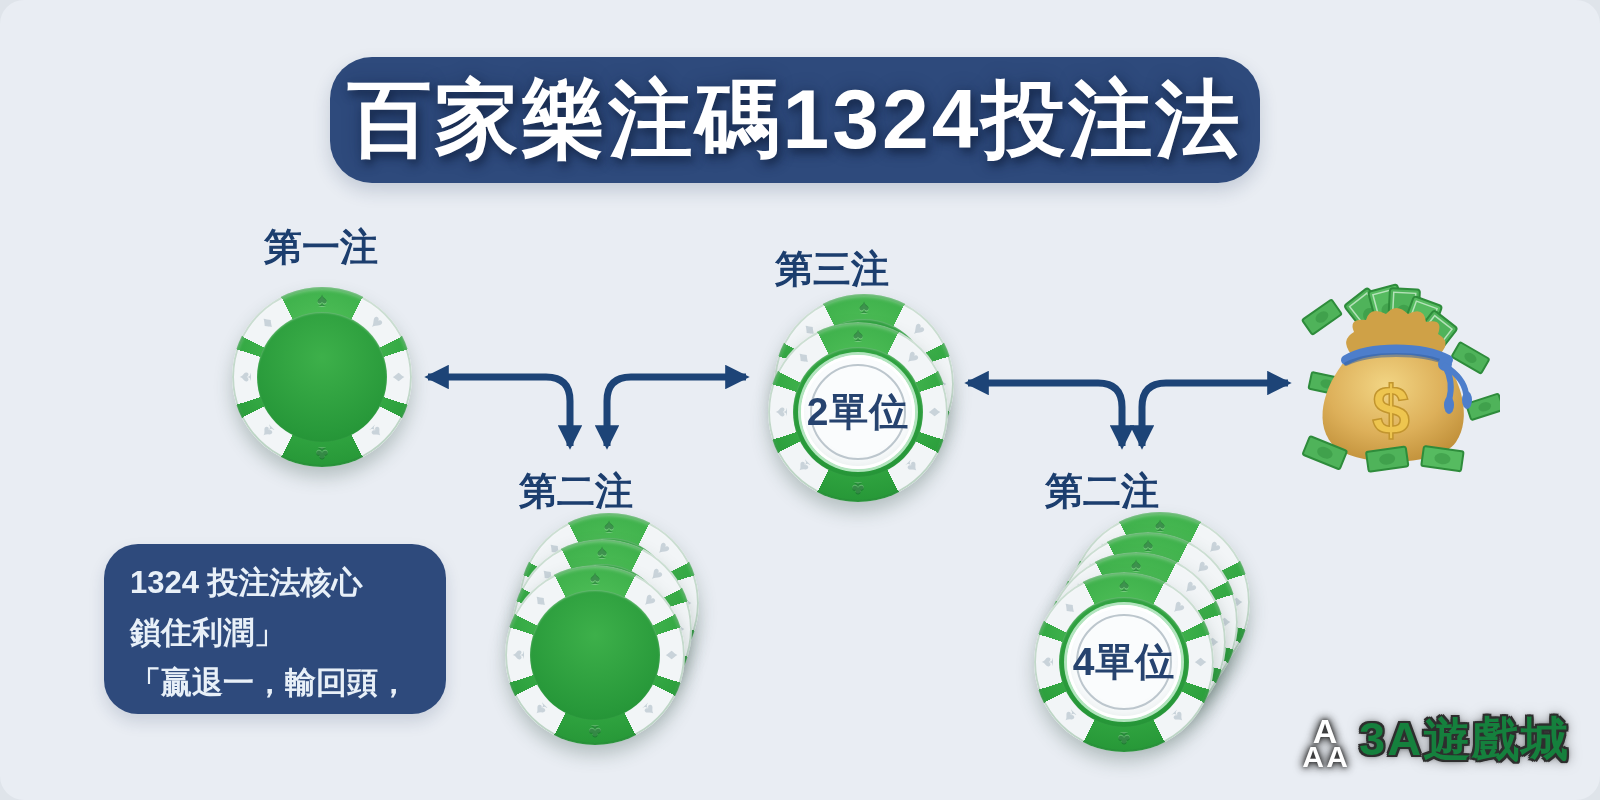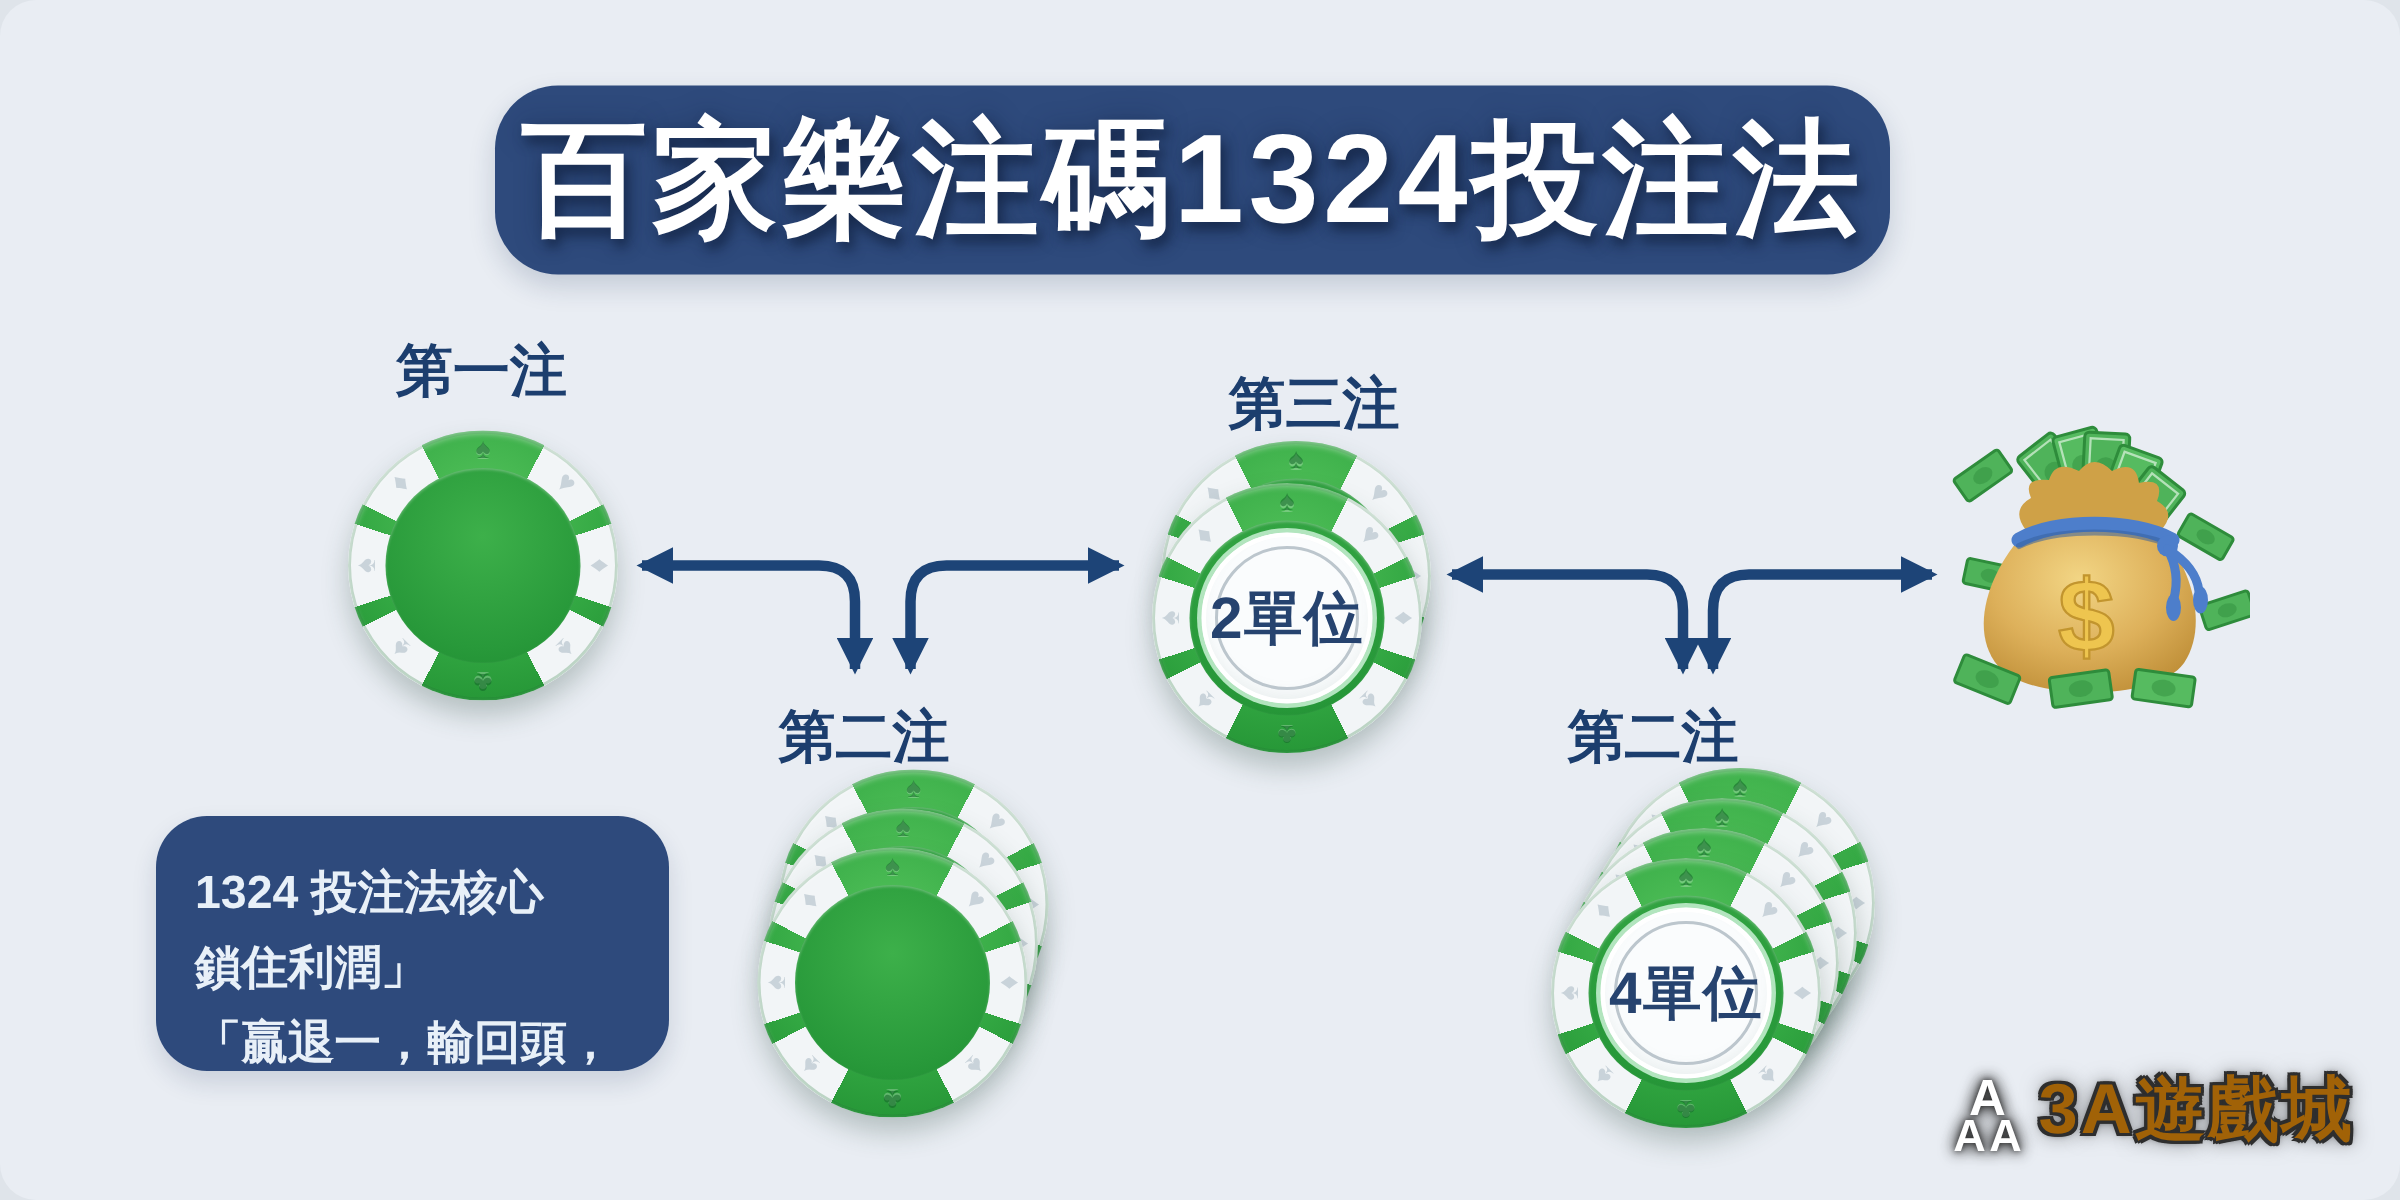--- a/index.html
+++ b/index.html
@@ -73,37 +73,37 @@
   .suit.light{color:#c9d3da;}
 
   
   .arrows{position:absolute;left:0;top:0;z-index:0;}
   .chips-layer{position:absolute;left:0;top:0;width:100%;height:100%;z-index:1;pointer-events:none;}
 
   
   .note-box{
     position:absolute;left:104px;top:544px;width:342px;height:170px;
     background:#2e4a7c;border-radius:34px;
-    padding:26px 0 0 26px;box-sizing:border-box;
+    padding:14px 0 0 26px;box-sizing:border-box;
     box-shadow:0 8px 16px rgba(30,50,90,.15);
   }
   .note-line{
     font-size:31px;line-height:50px;font-weight:600;color:#e8f0f8;white-space:nowrap;
   }
 
   
   .moneybag{position:absolute;left:1288px;top:276px;}
 
   
   .logo{
     position:absolute;left:1293px;top:708px;display:flex;align-items:center;gap:2px;z-index:2;
   }
   .logo-icon{filter:drop-shadow(0 0 5px rgba(25,25,25,.85)) drop-shadow(0 0 2px rgba(25,25,25,.9));}
   .logo-text{
-    font-size:47px;font-weight:800;color:#a16207;letter-spacing:2px;white-space:nowrap;
+    font-size:47px;font-weight:800;color:#15803d;letter-spacing:2px;white-space:nowrap;
     text-shadow:2px 0 0 #2e2e2e,-2px 0 0 #2e2e2e,0 2px 0 #2e2e2e,0 -2px 0 #2e2e2e,
                 2px 2px 0 #2e2e2e,-2px -2px 0 #2e2e2e,2px -2px 0 #2e2e2e,-2px 2px 0 #2e2e2e,
                 0 0 14px rgba(0,0,0,.6),0 0 5px rgba(0,0,0,.8);
   }
 </style>
 </head>
 <body>
 
 <div class="canvas">
 
@@ -120,21 +120,21 @@
       <path d="M 1142 446 V 407 Q 1142 383 1166 383 H 1288" marker-start="url(#ah)" marker-end="url(#ah)"></path>
     </g>
   </svg>
 
   <div class="title-box">
     <span class="title-text">百家樂注碼1324投注法</span>
   </div>
 
   <div class="bet-label" style="left:321px;top:222px">第一注</div>
   <div class="bet-label" style="left:576px;top:466px">第二注</div>
-  <div class="bet-label" style="left:876px;top:244px">第三注</div>
+  <div class="bet-label" style="left:832px;top:244px">第三注</div>
   <div class="bet-label" style="left:1102px;top:466px">第二注</div>
 
   <div class="chips-layer">
 
     
     <div style="display:contents">
       <div class="chip" style="left:232px;top:287px">
         <div class="ring"></div>
       <span class="suit dark" style="transform: rotate(0deg) translateY(-77px);">♠</span>
           <span class="suit light" style="transform: rotate(45deg) translateY(-77px);">♥</span>

